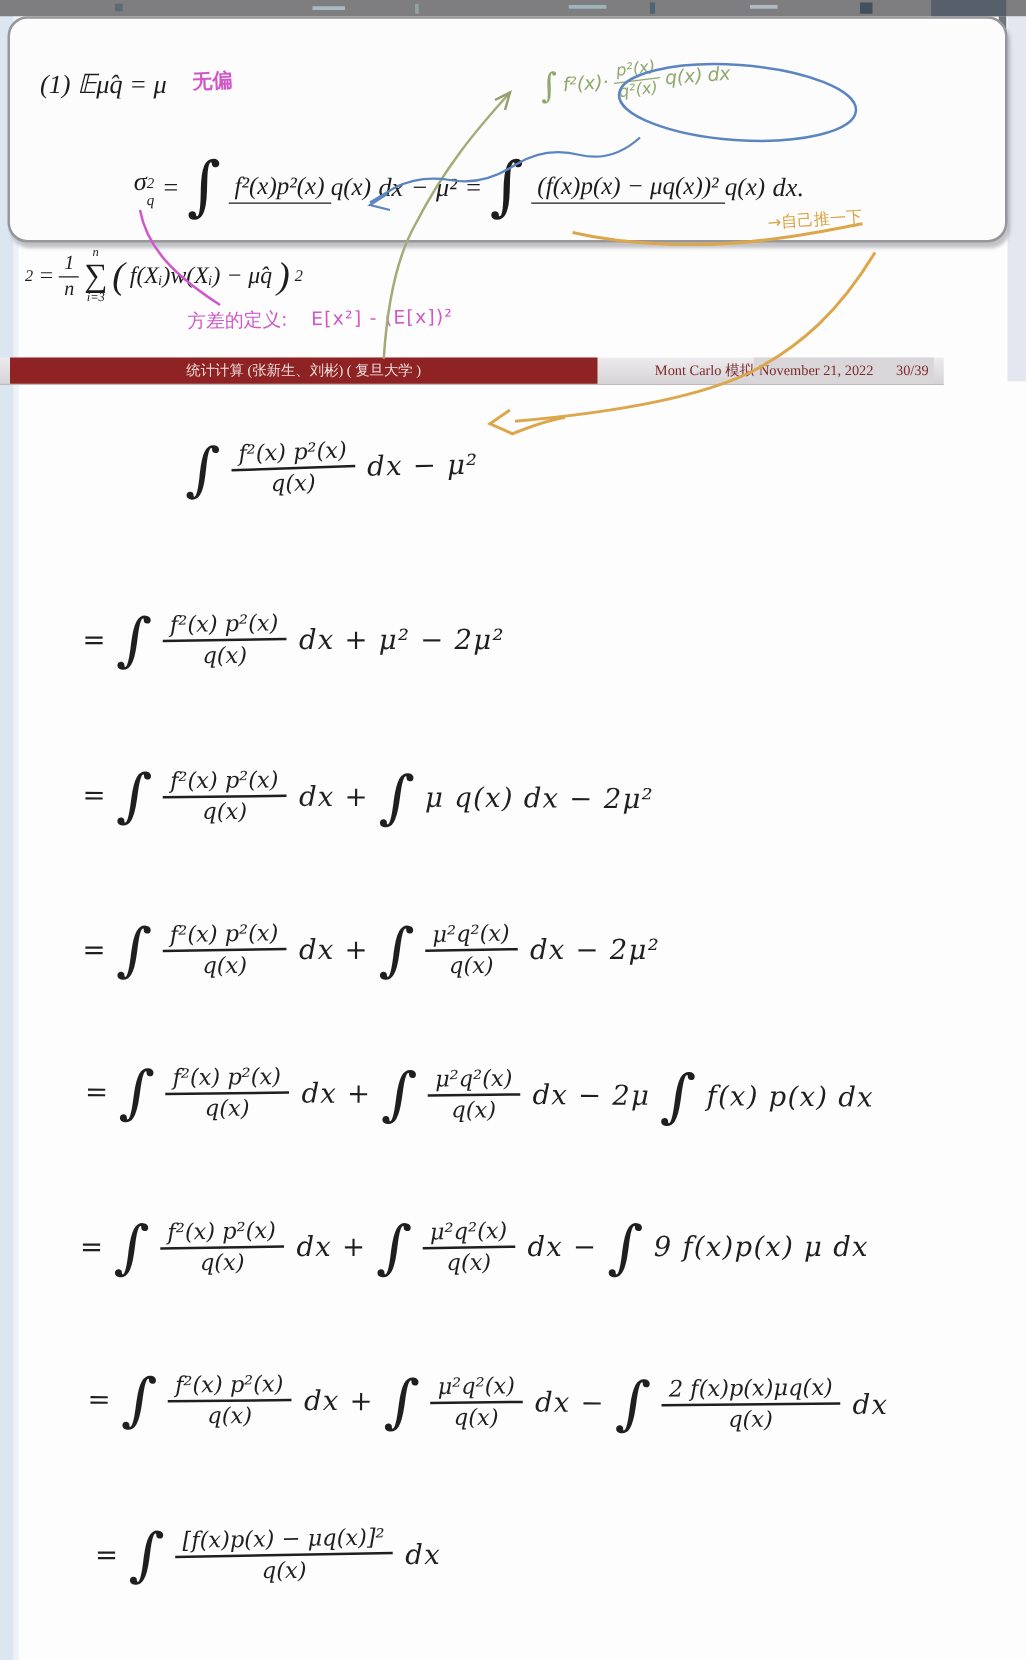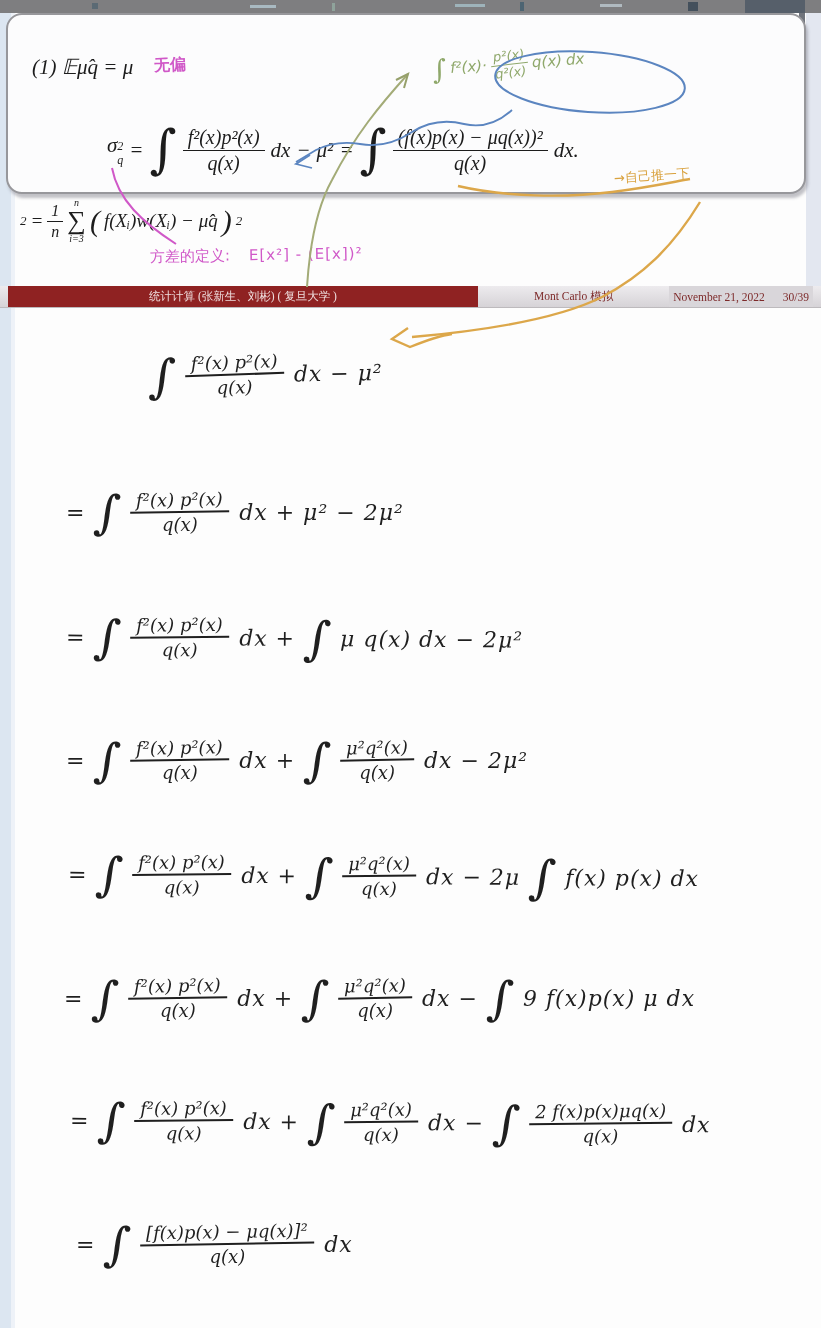--- a/index.html
+++ b/index.html
@@ -25,21 +25,21 @@
   .hand{font-family:"DejaVu Sans",sans-serif;}
   .pink{color:#d058c8;}
   .pink-unbiased{position:absolute;left:146px;top:40px;font-size:16px;transform:rotate(-3deg);font-weight:bold;}
 
   
   .formula-row{position:absolute;left:96px;top:98px;height:74px;display:flex;align-items:center;
       font-size:21px;font-style:italic;color:#1c1c1c;white-space:nowrap;}
   .formula-row>*{margin:0 3px;}
   .supsub{display:inline-flex;flex-direction:column;font-size:12px;line-height:1.1;vertical-align:2px;font-style:italic;}
   .int{font-family:"DejaVu Serif",serif;font-size:52px;font-weight:200;line-height:.8;font-style:normal;}
-  .frac{display:inline-flex;flex-direction:column;align-items:center;text-align:center;font-size:20px;line-height:1.25;}
+  .frac{display:inline-flex;align-items:center;text-align:center;font-size:20px;line-height:1.25;}
   .frac .num{padding:0 5px;border-bottom:1.6px solid #1c1c1c;}
 
   
   .note-row{position:absolute;left:18px;top:198px;display:flex;align-items:center;font-size:19px;
       font-style:italic;color:#1c1c1c;white-space:nowrap;z-index:2;}
   .note-row>*{margin:0 2px;}
   .note-frac{display:inline-flex;flex-direction:column;align-items:center;font-size:16px;line-height:1.2;}
   .note-frac .num{padding:0 4px;border-bottom:1.4px solid #1c1c1c;}
   .sum-wrap{display:inline-flex;flex-direction:column;align-items:center;line-height:1;font-size:10px;}
   .sum-sym{font-size:26px;font-style:normal;}
@@ -53,26 +53,26 @@
   .green-anno{position:absolute;left:432px;top:48px;display:flex;align-items:center;gap:4px;color:#8fa86b;
       font-size:15px;font-style:italic;transform:rotate(-4deg);z-index:3;white-space:nowrap;}
   .green-anno .gint{font-size:27px;font-style:normal;font-family:"DejaVu Serif",serif;}
   .green-anno .gfrac{display:inline-flex;flex-direction:column;align-items:center;font-size:13px;line-height:1.2;transform:rotate(-3deg);}
   .green-anno .gfrac .num{padding:0 3px;border-bottom:1.3px solid #8fa86b;}
 
   .orange{color:#d9a23f;}
   .orange-note{position:absolute;left:614px;top:167px;font-size:13px;transform:rotate(-4deg);z-index:3;white-space:nowrap;}
 
   
-  .footer{position:absolute;left:0;top:286px;width:821px;height:21px;display:flex;align-items:center;
+  .footer{position:absolute;left:0;top:286px;width:755px;height:21px;display:flex;align-items:center;
       background:linear-gradient(#edebee,#d6d3d7);border-bottom:1px solid #bdbabd;z-index:2;
       font-size:11.5px;color:#7d2a2a;}
   .f-left{margin-left:8px;width:470px;height:21px;background:#8f2222;color:#efdede;display:flex;
       align-items:center;justify-content:center;}
-  .f-center{flex:1;text-align:center;}
+  .f-center{flex:1;text-align:right;}
   .f-right{display:flex;gap:18px;margin-right:8px;background:#d9d6da;height:21px;align-items:center;padding:0 4px;}
 
   
   .hw-line{position:absolute;display:flex;align-items:center;gap:10px;color:#1f1f1f;
       font-family:"DejaVu Serif",serif;font-style:italic;font-size:22px;white-space:nowrap;z-index:2;}
   .hw-txt{letter-spacing:1px;}
   .hw-int{font-size:48px;font-weight:200;line-height:.8;transform:rotate(6deg);font-style:normal;}
   .hw-frac{display:inline-flex;flex-direction:column;align-items:center;font-size:18px;line-height:1.3;}
   .hw-frac .num{padding:0 6px;border-bottom:2px solid #1f1f1f;transform:rotate(-1deg);}
 

